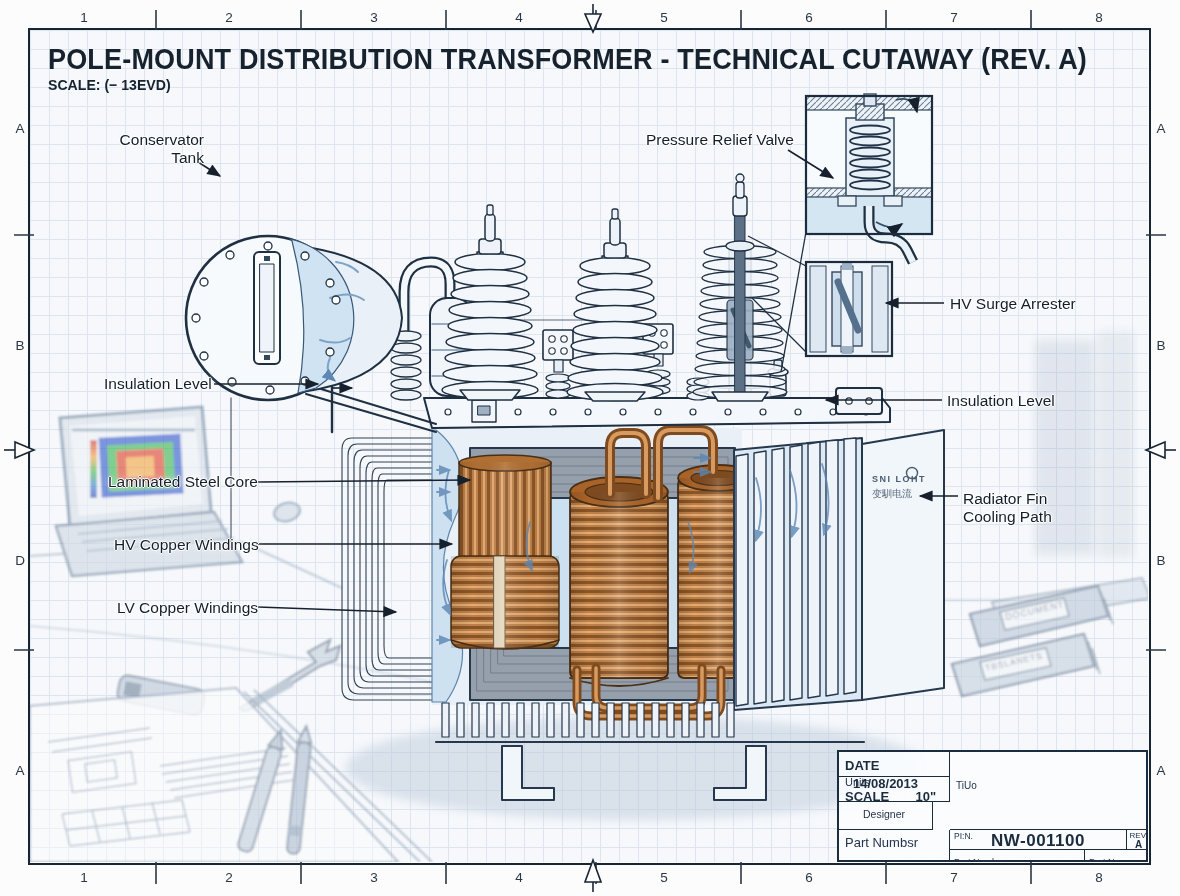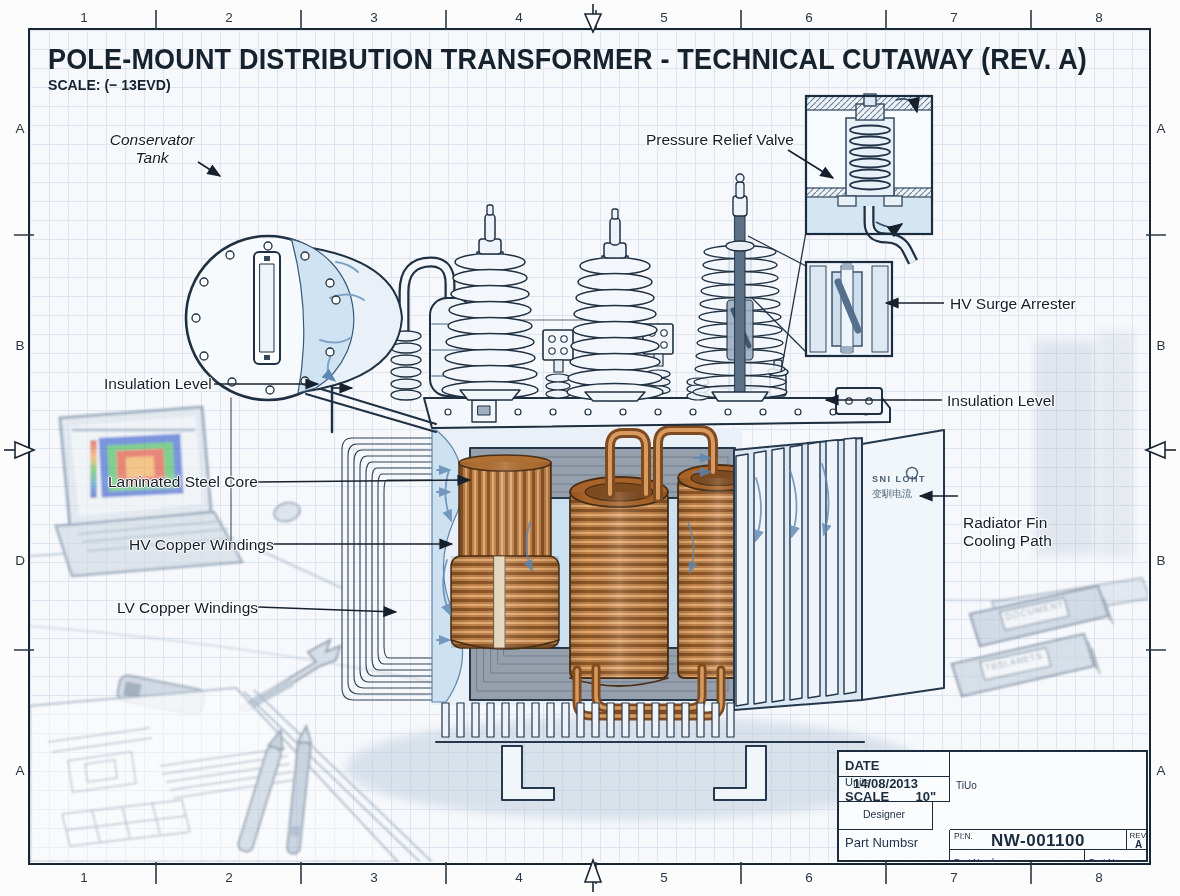--- a/index.html
+++ b/index.html
@@ -13,21 +13,21 @@
   #art{position:absolute;left:0;top:0;}
   .frame-border{position:absolute;left:28px;top:28px;width:1119px;height:833px;border:2.5px solid #182634;pointer-events:none;}
   #margins{position:absolute;left:0;top:0;pointer-events:none;}
 
   .dtitle{position:absolute;left:48px;top:42px;font-size:30px;font-weight:700;color:#16222e;
     letter-spacing:.2px;transform:scaleX(.9);transform-origin:left top;white-space:nowrap;}
   .dscale{position:absolute;left:48px;top:76px;font-size:15px;font-weight:700;color:#16222e;
     transform:scaleX(.94);transform-origin:left top;}
   .lbl{position:absolute;font-size:15.5px;font-weight:500;color:#141e2a;white-space:nowrap;line-height:18px;
     text-shadow:0 1px 0 #fff,0 -1px 0 #fff,1px 0 0 #fff,-1px 0 0 #fff,0 0 7px rgba(255,255,255,.95);}
-  .lbl.right{text-align:center;font-style:italic;}
+  .lbl.right{text-align:right;}
 
   .tblock{position:absolute;background:rgba(250,252,254,.95);border:2.2px solid #1b2c3e;box-sizing:border-box;
     color:#1b2c3e;}
   .tb-cell{position:absolute;box-sizing:border-box;}
   .b-r{border-right:1.4px solid #1b2c3e;}
   .b-b{border-bottom:1.4px solid #1b2c3e;}
   .tb-lab{font-size:11px;color:#24344a;}
   .tb-big{font-size:13px;font-weight:700;}
   .tb-val{font-size:13px;font-weight:700;}
   .pn-val{font-size:17px;font-weight:700;letter-spacing:.5px;}
@@ -533,23 +533,23 @@
 
       <div class="lbl right" style="left:100px;top:131px;width:104px;">
         <span>Conservator</span><br>
         <span>Tank</span>
       </div>
       <div class="lbl" style="left:646px;top:131px;text-align:right;">Pressure Relief Valve</div>
       <div class="lbl" style="left:950px;top:295px;">HV Surge Arrester</div>
       <div class="lbl" style="left:104px;top:375px;">Insulation Level</div>
       <div class="lbl" style="left:947px;top:392px;">Insulation Level</div>
       <div class="lbl" style="left:108px;top:473px;">Laminated Steel Core</div>
-      <div class="lbl" style="left:114px;top:536px;margin-left:15px;">HV Copper Windings</div>
+      <div class="lbl" style="left:114px;top:536px;">HV Copper Windings</div>
       <div class="lbl" style="left:117px;top:599px;">LV Copper Windings</div>
-      <div class="lbl" style="left:963px;top:514px;">
+      <div class="lbl" style="left:963px;top:490px;">
         <span>Radiator Fin</span><br>
         <span>Cooling Path</span>
       </div>
 
       <div class="tblock" style="left:837px;top:750px;width:311px;height:112px;">
         <div class="tb-cell b-r b-b" style="left:0;top:0;width:111px;height:25px;padding:4px 6px 0;">
           <span class="tb-big">DATE</span>
           <span class="tb-val" style="margin-left:8px;">14/08/2013</span>
         </div>
         <div class="tb-cell b-r b-b" style="left:0;top:25px;width:111px;height:25px;padding:1px 6px 0;">

